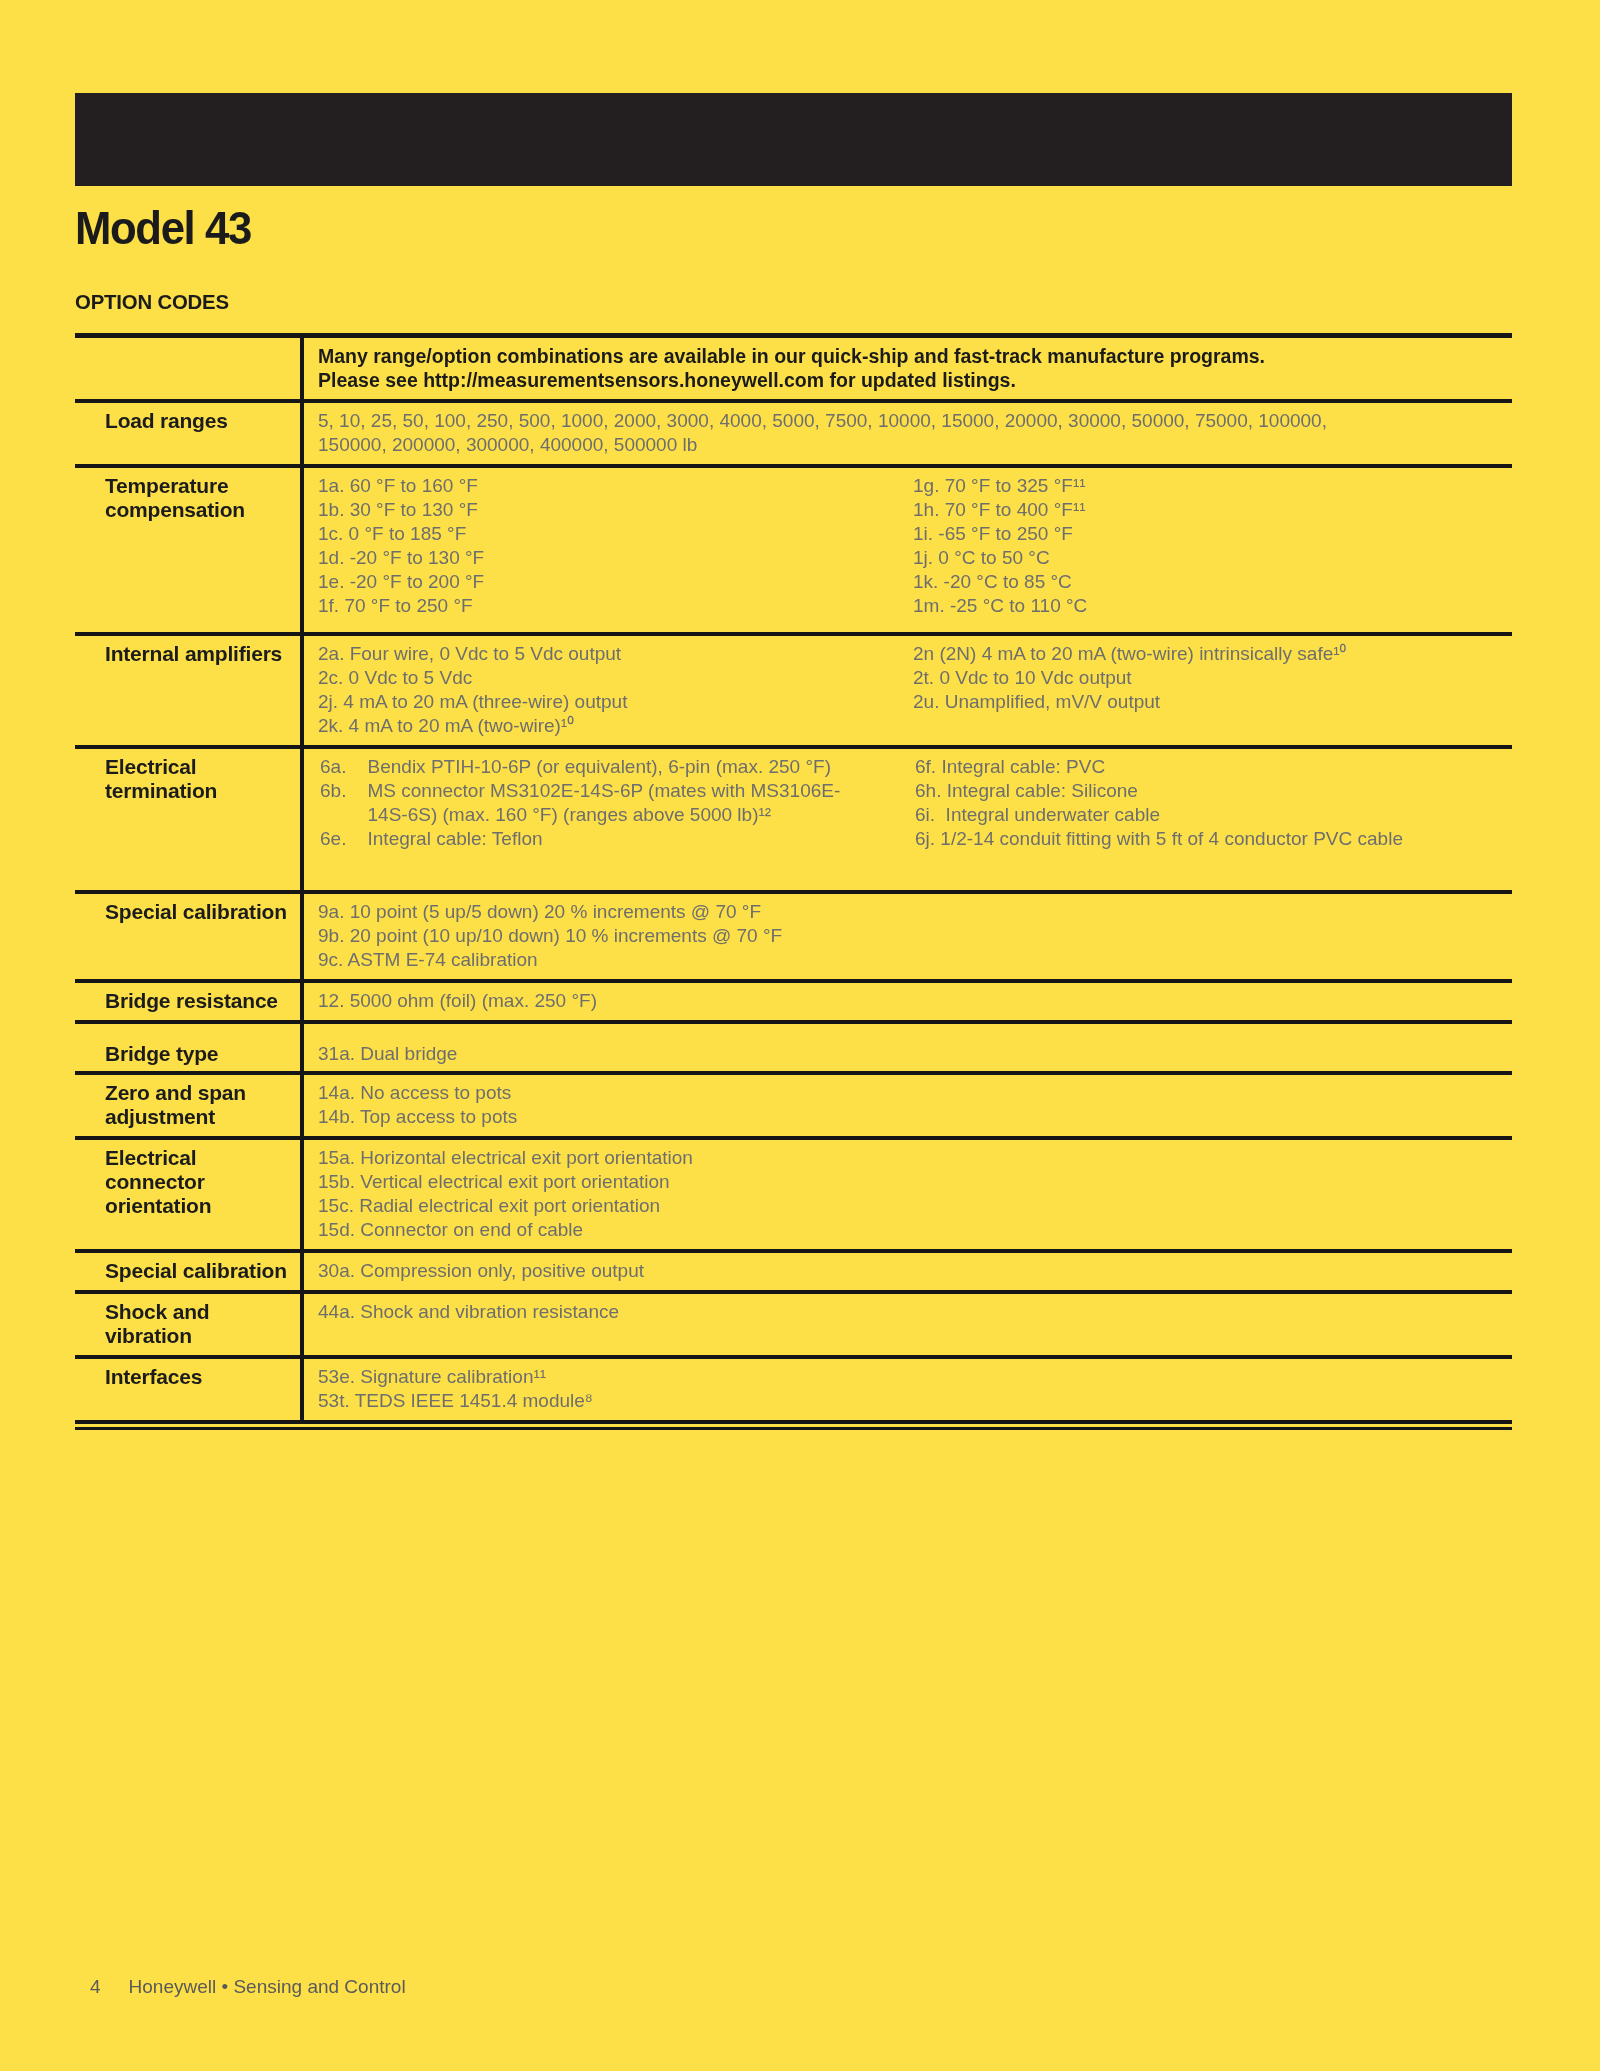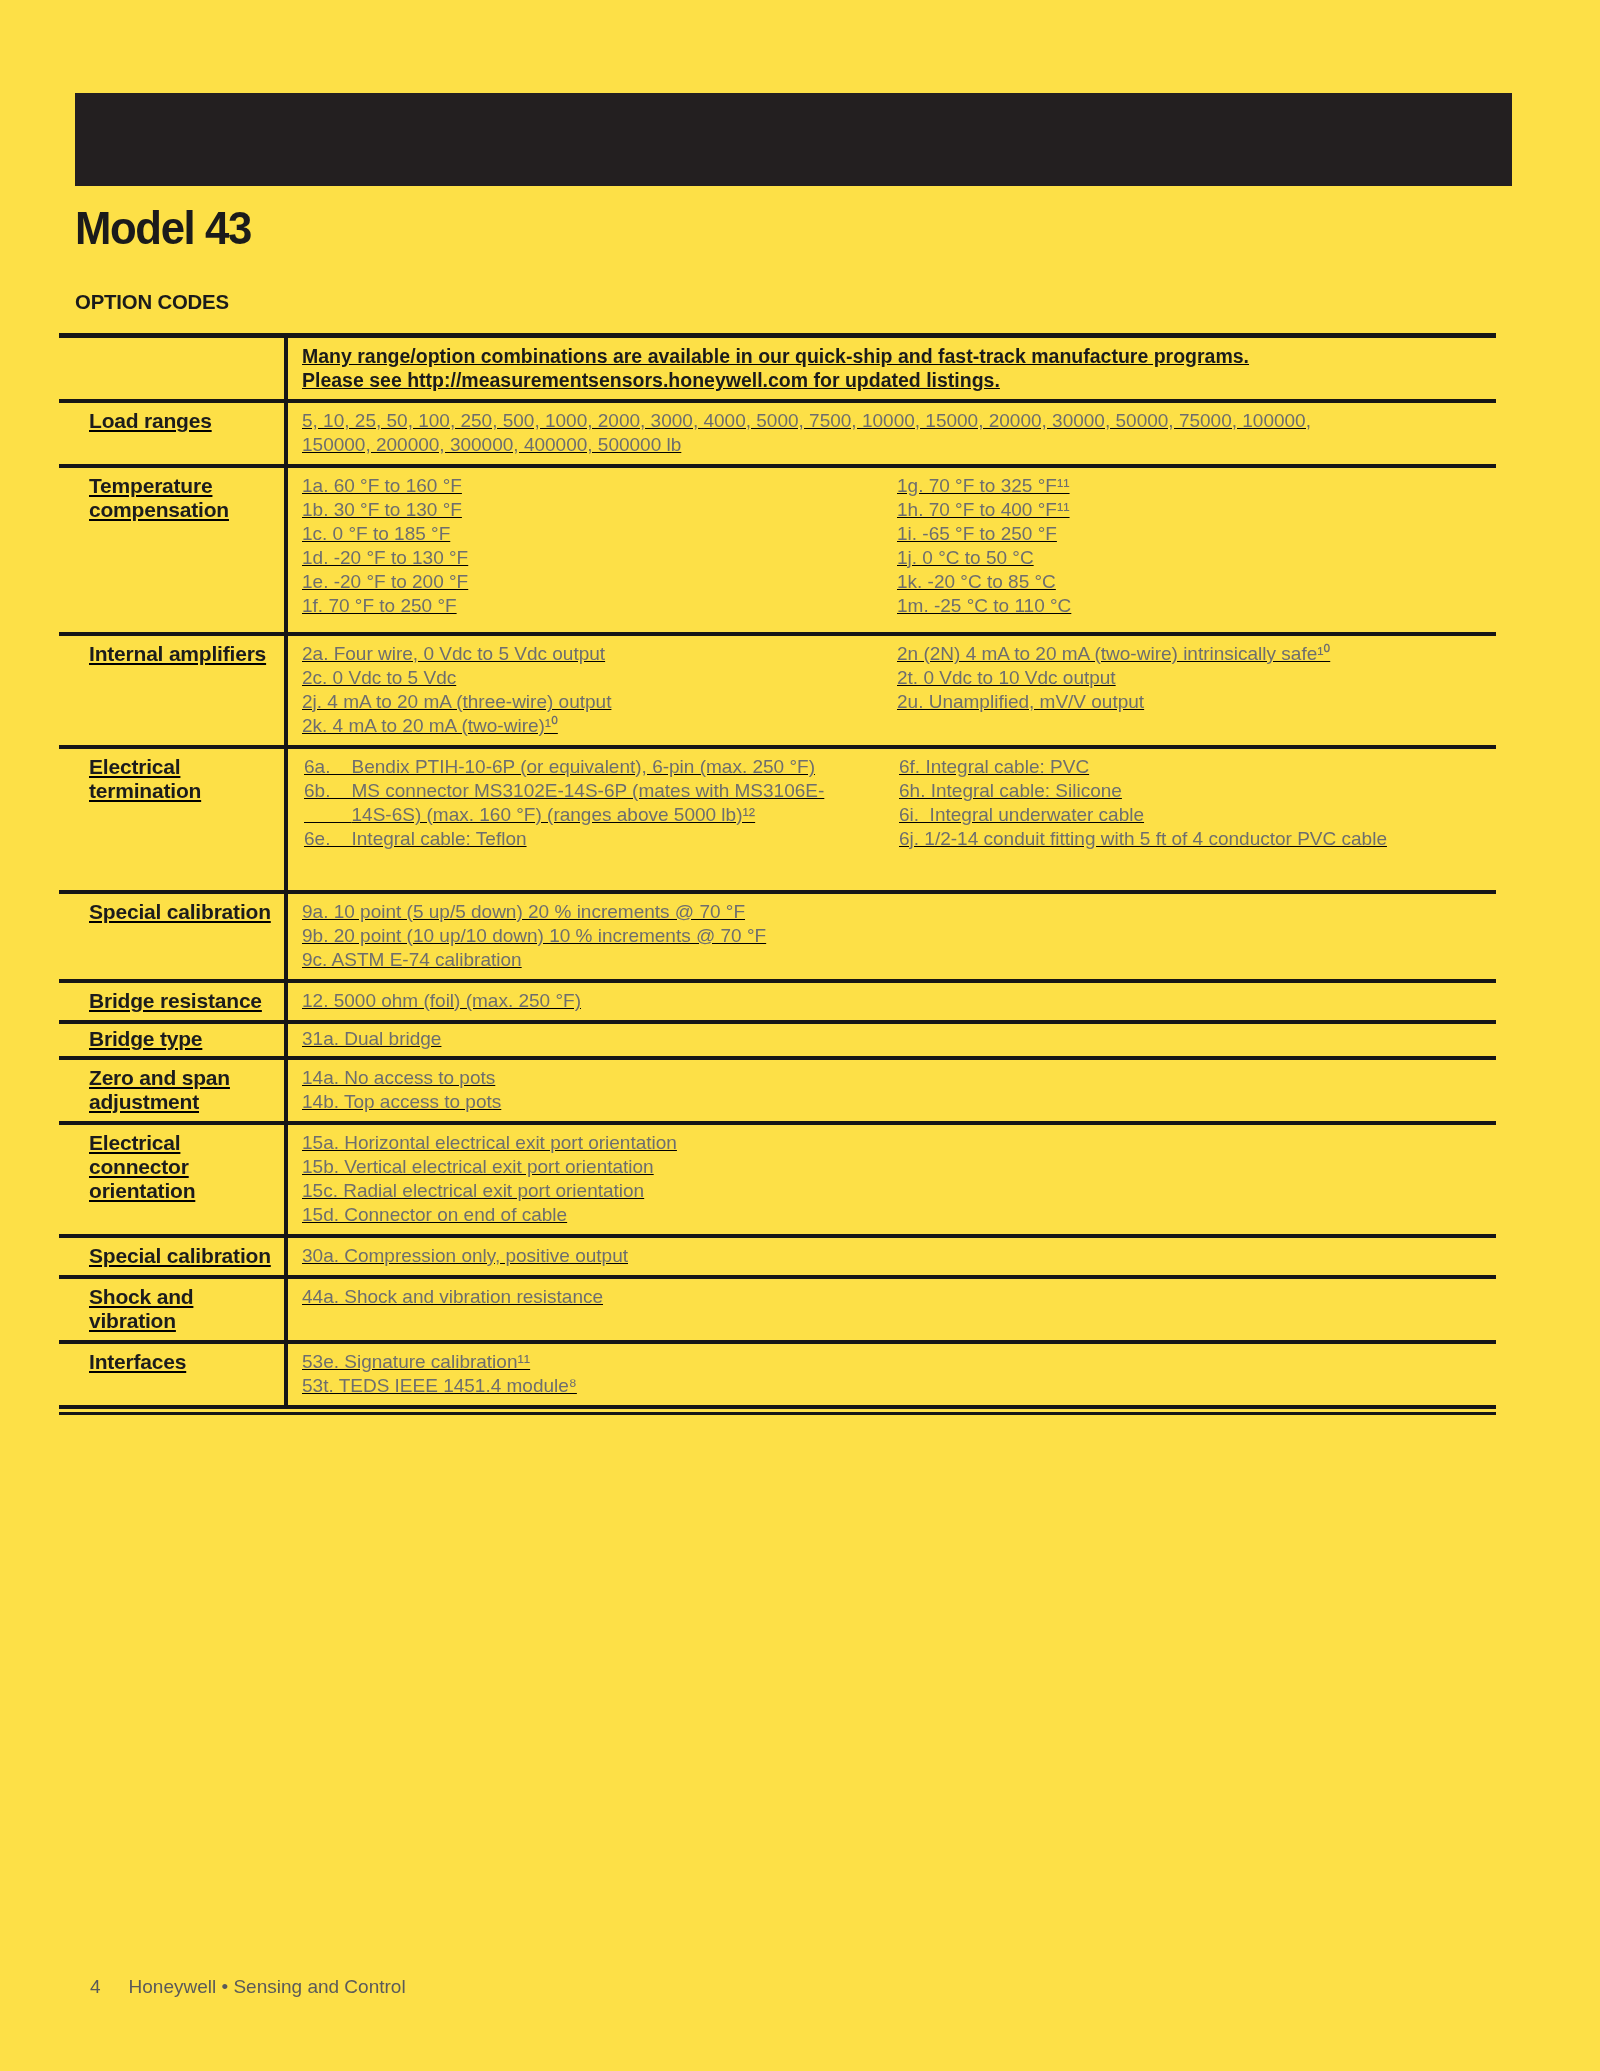--- a/index.html
+++ b/index.html
@@ -24,23 +24,22 @@
     font-size:47px;font-weight:700;color:#1b1b1b;
     letter-spacing:-1.5px;transform:scaleX(.93);transform-origin:left top;
     white-space:nowrap;
   }
   .section-heading{
     position:absolute;left:75px;top:290px;
     font-size:21px;font-weight:700;color:#1b1b1b;
     letter-spacing:-0.2px;transform:scaleX(.97);transform-origin:left top;
   }
   .option-table{
-    position:absolute;left:59px;top:333px;width:1437px;
+    position:absolute;left:75px;top:333px;width:1437px;
     border-top:5px solid var(--rule);
-    text-decoration:underline;
   }
   .trow{
     display:flex;align-items:stretch;
     border-bottom:4px solid var(--rule);
   }
   .label-cell{
     width:229px;flex:0 0 229px;
     border-right:4px solid var(--rule);
     padding:6px 10px 7px 30px;
     font-size:21px;font-weight:700;color:var(--label-text);
@@ -53,21 +52,21 @@
   }
   .subcol{display:block;}
   .subcol.c1{flex:0 0 auto;width:100%;}
   .content-cell.two-col .subcol.c1{width:595px;flex:0 0 595px;}
   .content-cell.two-col .subcol.c2{flex:1 1 auto;}
   .option-line{white-space:pre-wrap;}
   .content-cell.bold-note{color:#1b1b1b;font-weight:700;font-size:19.5px;}
   
   .r2 .content-cell{min-height:164px;}
   .r5 .content-cell{min-height:141px;padding-left:16px;}
-  .r9 .label-cell,.r9 .content-cell{padding-top:3px;padding-bottom:5px;}
+  .r9 .label-cell,.r9 .content-cell{padding-top:18px;padding-bottom:5px;}
   .r13 .content-cell{min-height:55px;}
   .bottom-rule-2{
     position:relative;margin-top:3px;height:3px;background:var(--rule);
   }
   .page-footer{
     position:absolute;left:90px;top:1976px;
     font-size:19px;color:#5a5a5a;display:flex;gap:28px;align-items:baseline;
   }
   .page-footer .pgnum{color:#5a5a5a;}
 </style>

